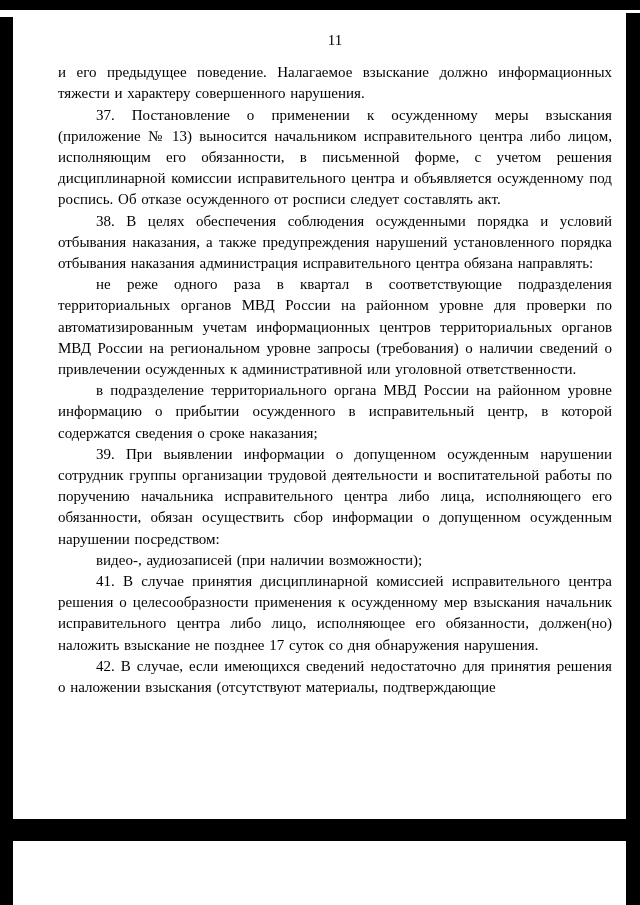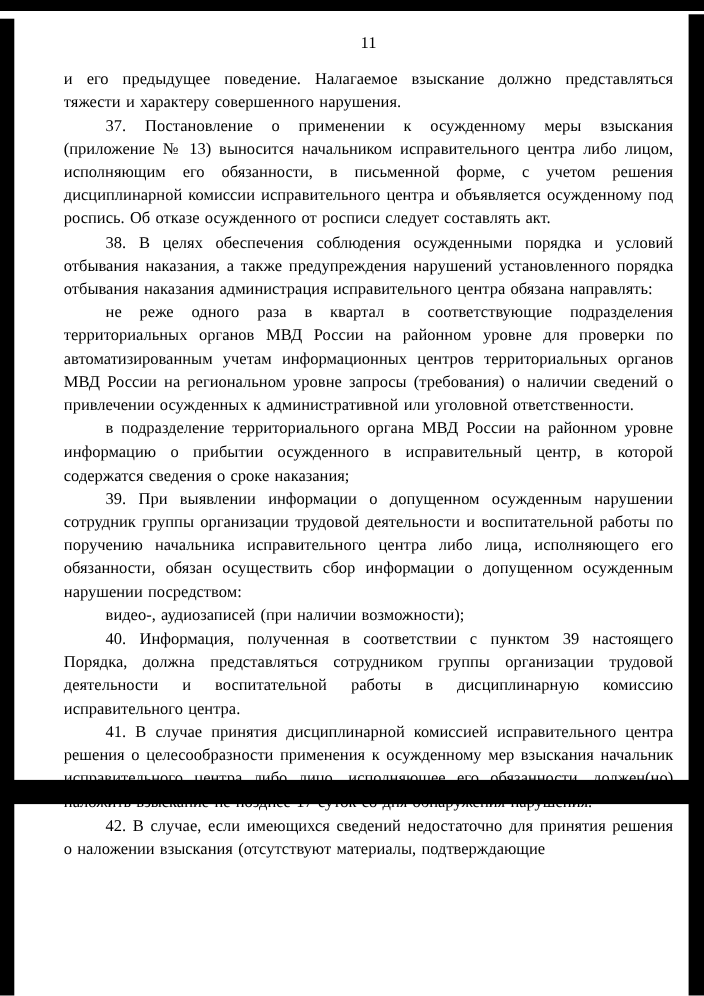--- a/index.html
+++ b/index.html
@@ -5,21 +5,21 @@
   * { margin: 0; padding: 0; box-sizing: border-box; }
   html, body { width: 640px; height: 905px; }
   body {
     background: #ffffff;
     overflow: hidden;
     font-family: "Liberation Serif", serif;
   }
   .scan {
     position: relative;
     width: 640px;
-    height: 731px;
+    height: 841px;
     background: #ffffff;
     color: #000000;
   }
   
   .edge { position: absolute; background: #000000; }
   .edge-top    { left: 0; top: 0; width: 640px; height: 10px; }
   .edge-left   { left: 0; top: 17px; width: 13px; height: 888px; }
   .edge-right  { right: 0; top: 13px; width: 14px; height: 892px; }
   .edge-bottom { left: 0; bottom: 0; width: 640px; height: 22px; }
 
@@ -48,24 +48,23 @@
 
 <div class="scan">
   <div class="edge edge-top"></div>
   <div class="edge edge-left"></div>
   <div class="edge edge-right"></div>
   <div class="edge edge-bottom"></div>
 
   <div class="content">
     <div class="page-number">11</div>
 
-    <p class="para no-indent">и его предыдущее поведение. Налагаемое взыскание должно представляться тяжести и характеру совершенного нарушения.</p>
+    <p class="para no-indent">и его предыдущее поведение. Налагаемое взыскание должно информационных тяжести и характеру совершенного нарушения.</p>
     <p class="para">37. Постановление о применении к осужденному меры взыскания (приложение № 13) выносится начальником исправительного центра либо лицом, исполняющим его обязанности, в письменной форме, с учетом решения дисциплинарной комиссии исправительного центра и объявляется осужденному под роспись. Об отказе осужденного от росписи следует составлять акт.</p>
     <p class="para">38. В целях обеспечения соблюдения осужденными порядка и условий отбывания наказания, а также предупреждения нарушений установленного порядка отбывания наказания администрация исправительного центра обязана направлять:</p>
     <p class="para">не реже одного раза в квартал в соответствующие подразделения территориальных органов МВД России на районном уровне для проверки по автоматизированным учетам информационных центров территориальных органов МВД России на региональном уровне запросы (требования) о наличии сведений о привлечении осужденных к административной или уголовной ответственности.</p>
     <p class="para">в подразделение территориального органа МВД России на районном уровне информацию о прибытии осужденного в исправительный центр, в которой содержатся сведения о сроке наказания;</p>
     <p class="para">39. При выявлении информации о допущенном осужденным нарушении сотрудник группы организации трудовой деятельности и воспитательной работы по поручению начальника исправительного центра либо лица, исполняющего его обязанности, обязан осуществить сбор информации о допущенном осужденным нарушении посредством:</p>
     <p class="para">видео-, аудиозаписей (при наличии возможности);</p>
-    <p class="para">40. Информация, полученная в соответствии с пунктом 39 настоящего Порядка, должна представляться сотрудником группы организации трудовой деятельности и воспитательной работы в дисциплинарную комиссию исправительного центра.</p>
     <p class="para">41. В случае принятия дисциплинарной комиссией исправительного центра решения о целесообразности применения к осужденному мер взыскания начальник исправительного центра либо лицо, исполняющее его обязанности, должен(но) наложить взыскание не позднее 17 суток со дня обнаружения нарушения.</p>
     <p class="para">42. В случае, если имеющихся сведений недостаточно для принятия решения о наложении взыскания (отсутствуют материалы, подтверждающие</p>
   </div>
 </div>
 
 </body></html>

